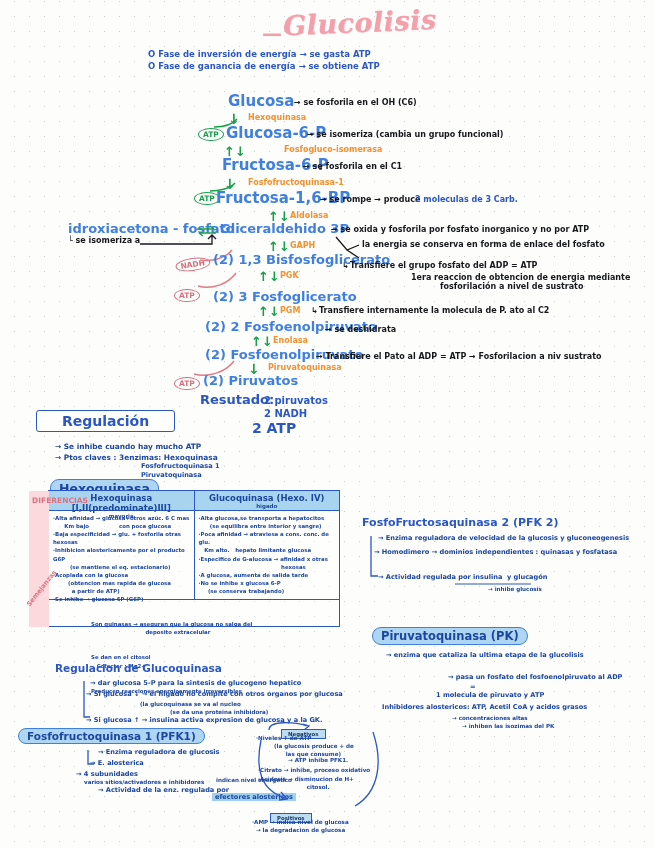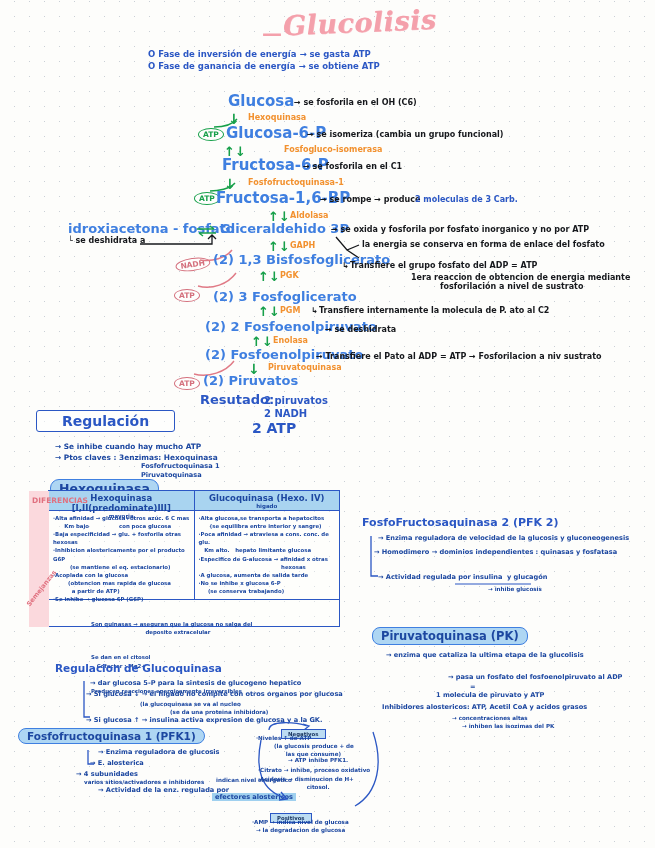--- a/index.html
+++ b/index.html
@@ -158,21 +158,21 @@
 <div class="abs t arrowupdn" style="left:268px;top:210px;">↑↓</div>
 <div class="abs t enz" style="left:290px;top:212px;">Aldolasa</div>
 
 <div class="abs t mol-s" style="left:68px;top:222px;">idroxiacetona - fosfato</div>
 <svg style="left:196px;top:225px;" width="22" height="12">
   <path d="M1,4 L18,4 M14,1 L18,4" stroke="#17a04a" stroke-width="1.4" fill="none"></path>
   <path d="M20,8 L3,8 M7,11 L3,8" stroke="#17a04a" stroke-width="1.4" fill="none"></path>
 </svg>
 <div class="abs t mol-s" style="left:220px;top:222px;">Gliceraldehido 3P</div>
 <div class="abs t note" style="left:331px;top:226px;">→ se oxida y fosforila por fosfato inorganico y no por ATP</div>
-<div class="abs t note" style="left:68px;top:237px;">└ se deshidrata a</div>
+<div class="abs t note" style="left:68px;top:237px;">└ se isomeriza a</div>
 <svg style="left:140px;top:234px;" width="80" height="14">
     <path d="M0,10 L72,10 L72,2 M68,5 L72,1 L76,5" stroke="#16181c" stroke-width="1.3" fill="none"></path>
   </svg>
 <div class="abs t arrowupdn" style="left:268px;top:240px;">↑↓</div>
 <div class="abs t enz" style="left:290px;top:242px;">GAPH</div>
 <div class="abs" style="left:175px;top:252px;transform:rotate(-8deg);"><span class="bubble">NADH</span></div>
 <svg style="left:198px;top:248px;" width="40" height="18">
     <path d="M2,12 C14,14 28,10 34,2" stroke="#e07a86" stroke-width="1.4" fill="none"></path>
   </svg>
 <svg style="left:335px;top:236px;" width="26" height="28">
@@ -283,21 +283,21 @@
 <div class="abs t small" style="left:374px;top:548px;">→ Homodimero → dominios independientes : quinasas y fosfatasa</div>
 <div class="abs t small" style="left:378px;top:573px;">→ Actividad regulada por insulina  y glucagón</div>
 <div class="abs t tiny" style="left:488px;top:585px;">→ inhibe glucosis</div>
 <svg style="left:369px;top:534px;" width="12" height="46">
     <path d="M2,2 L2,42 L9,42" stroke="#2b57c4" stroke-width="1.3" fill="none"></path>
   </svg>
 <svg style="left:455px;top:580px;" width="80" height="8">
     <path d="M0,4 L76,4" stroke="#2b57c4" stroke-width="1.1" fill="none"></path>
   </svg>
 
-<div class="abs" style="left:372px;top:625px;"><span class="hl" style="font-size:11.5px;border-radius:8px;">Piruvatoquinasa (PK)</span></div>
+<div class="abs" style="left:372px;top:625px;"><span class="hl" style="font-size:11.5px;">Piruvatoquinasa (PK)</span></div>
 <div class="abs t small" style="left:386px;top:651px;">→ enzima que cataliza la ultima etapa de la glucolisis</div>
 <div class="abs t small" style="left:404px;top:673px;margin-left:44px;">→ pasa un fosfato del fosfoenolpiruvato al ADP</div>
 <div class="abs t small" style="left:470px;top:683px;">=</div>
 <div class="abs t small" style="left:436px;top:691px;">1 molecula de piruvato y ATP</div>
 <div class="abs t small" style="left:382px;top:703px;">Inhibidores alostericos: ATP, Acetil CoA y acidos grasos</div>
 <div class="abs t tiny" style="left:452px;top:714px;">→ concentraciones altas</div>
 <div class="abs t tiny" style="left:462px;top:722px;">→ inhiben las isozimas del PK</div>
 
 <div class="abs t" style="left:55px;top:663px;font-size:10.5px;font-weight:bold;color:#2b57c4;">Regulacion de Glucoquinasa</div>
 <div class="abs t small" style="left:90px;top:679px;">→ dar glucosa 5-P para la sintesis de glucogeno hepatico</div>

